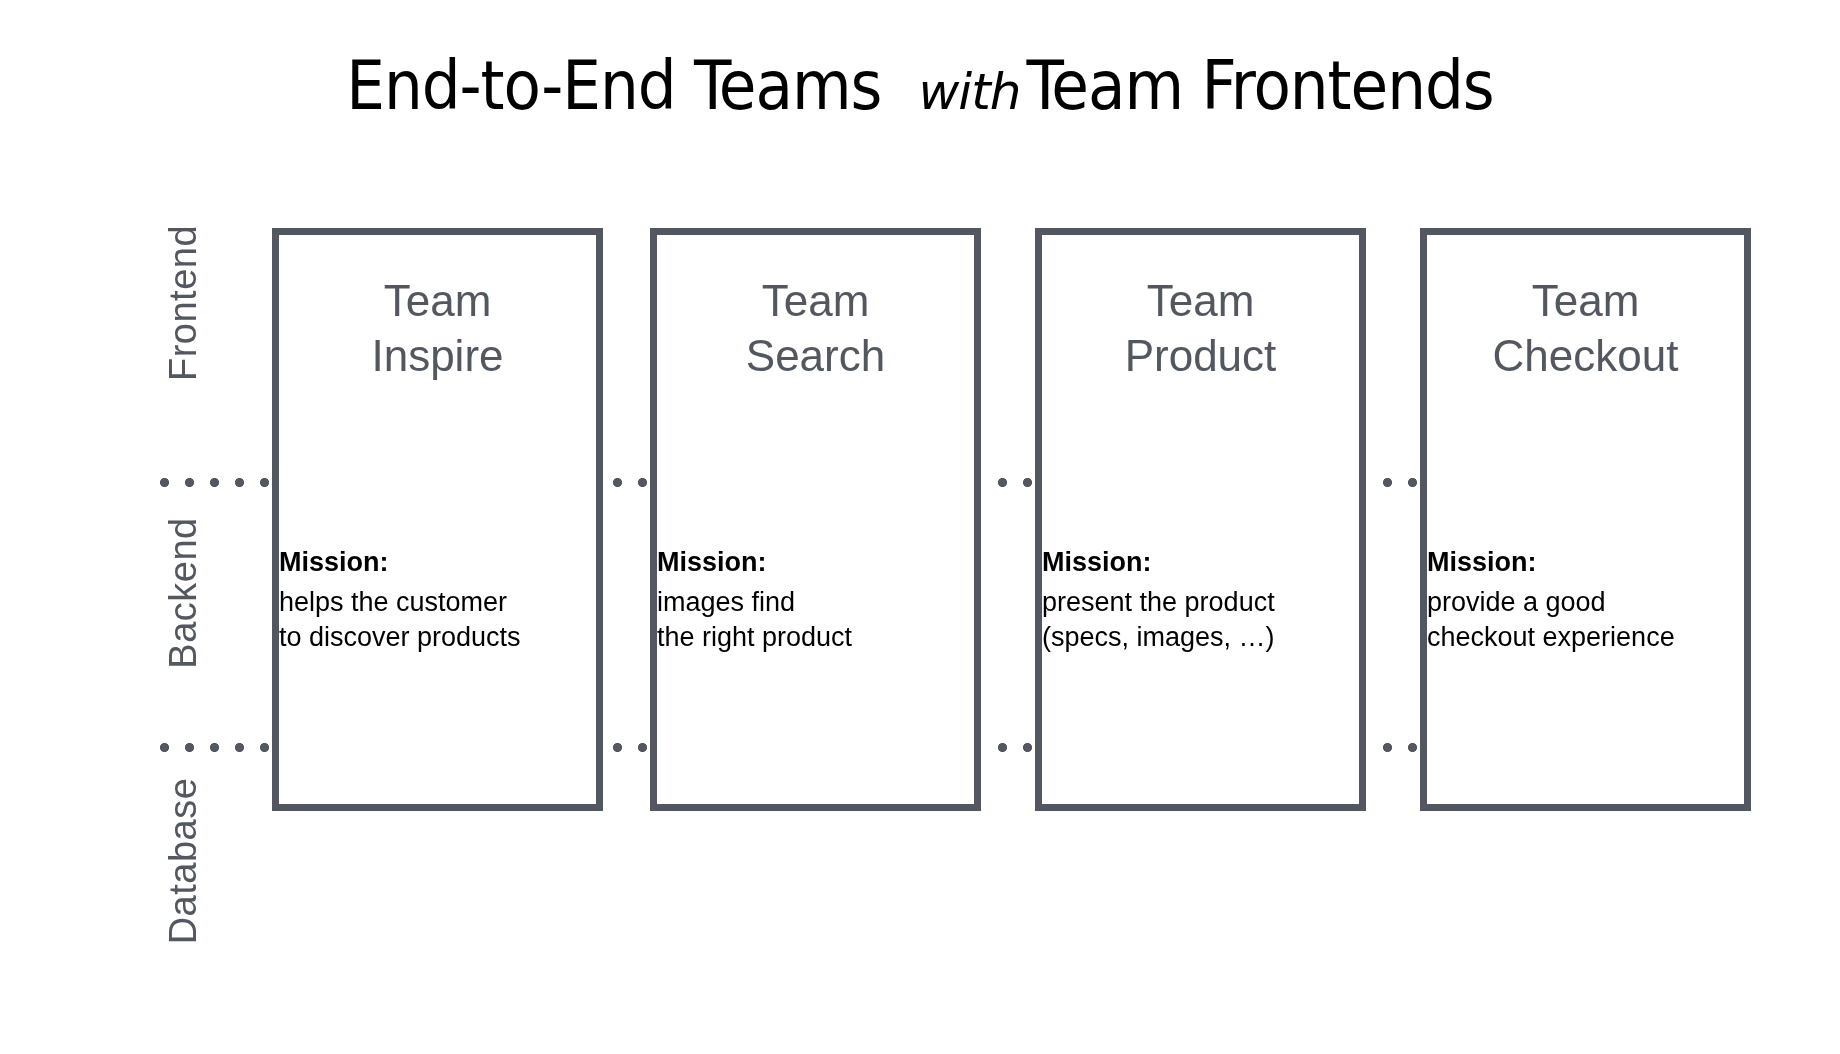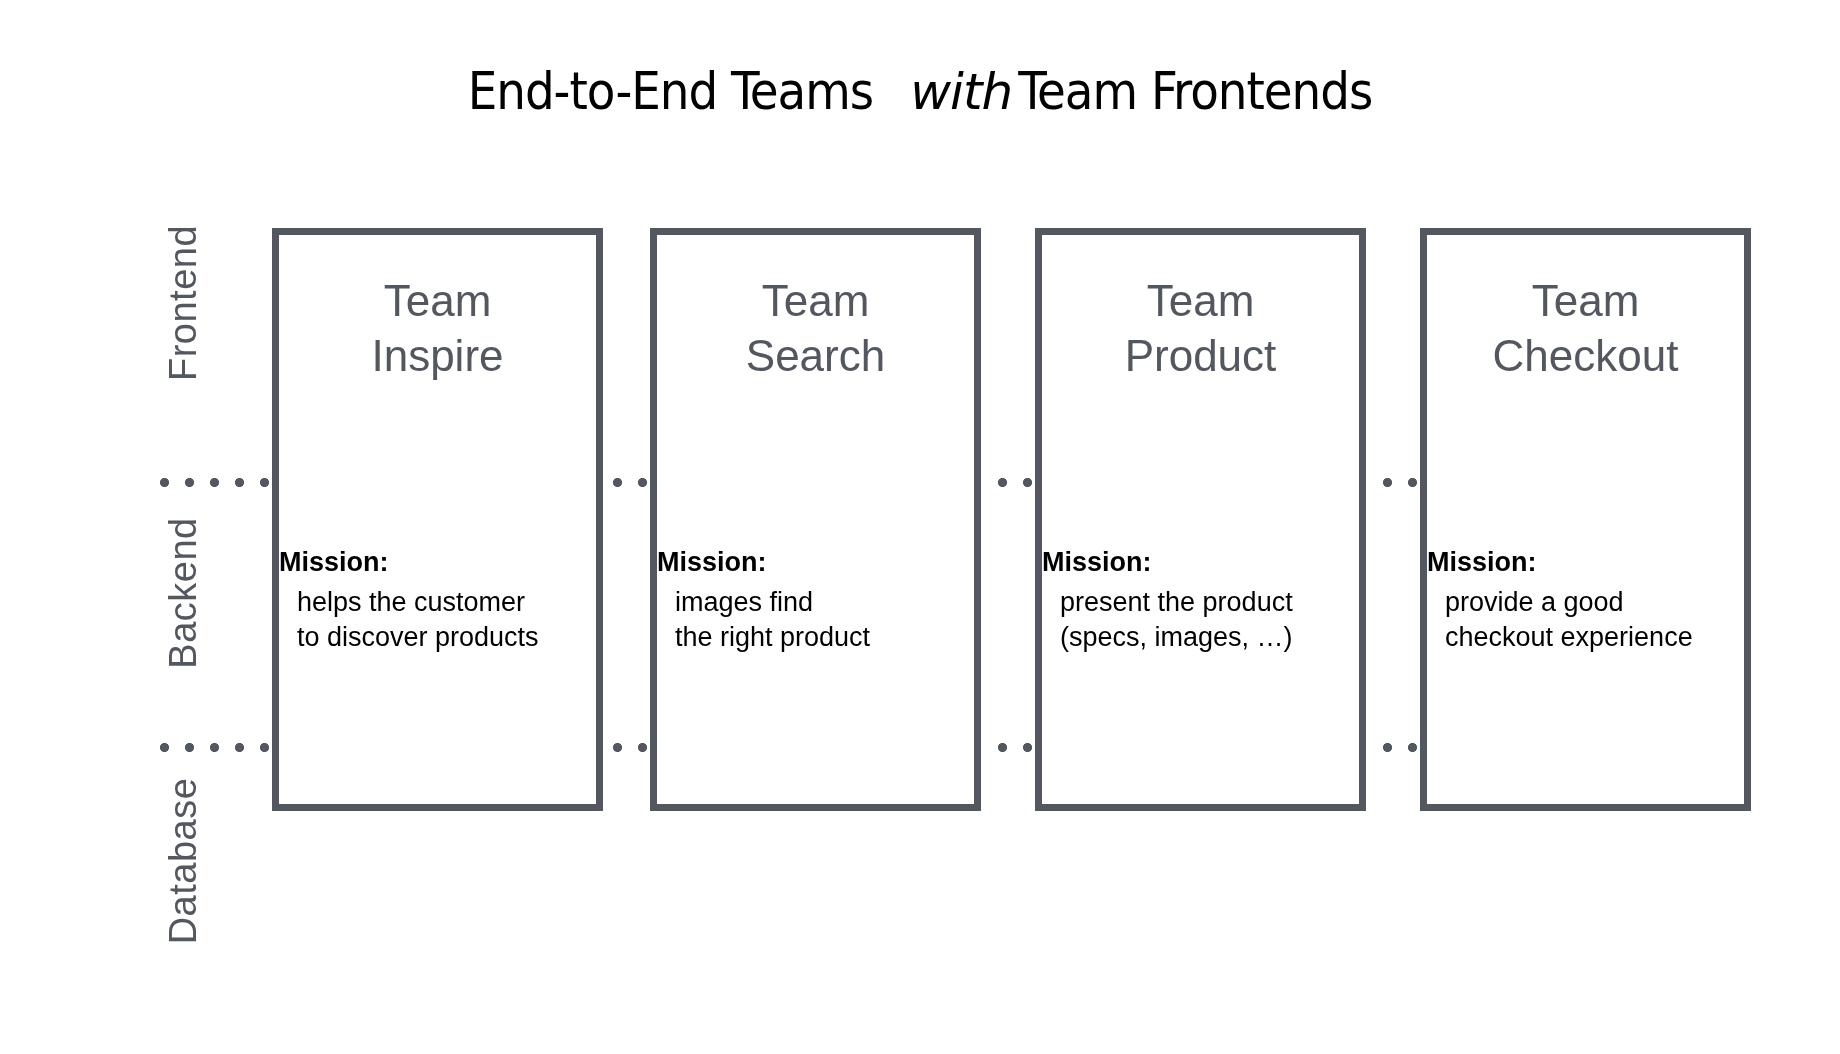--- a/index.html
+++ b/index.html
@@ -33,21 +33,21 @@
     color: #000000;
     font-family: "DejaVu Sans", sans-serif;
     font-size: 74px;
     font-weight: 400;
     letter-spacing: -1px;
     line-height: 1.08;
   }
   .title .t-main {
     font-family: "DejaVu Sans", sans-serif;
     font-stretch: condensed;
-    font-size: 52px;
+    font-size: 68px;
   }
   .title .t-small {
     font-size: 50px;
     font-style: italic;
     padding: 0 6px;
     margin-left: 31px;
   }
 
   
   .layer-label {
@@ -134,21 +134,20 @@
   .mission-label {
     display: block;
     font-weight: bold;
     font-size: 27px;
     margin-bottom: 4px;
   }
   .mission-text {
     display: block;
     font-weight: 400;
     white-space: pre-line;
-    margin-left: 18px;
   }
 </style>
 </head>
 <body>
 
 <div id="canvas">
 
   <div class="title">
     <span class="t-main">End-to-End Teams</span><span class="t-small">with</span><span class="t-main">Team Frontends</span>
   </div>

